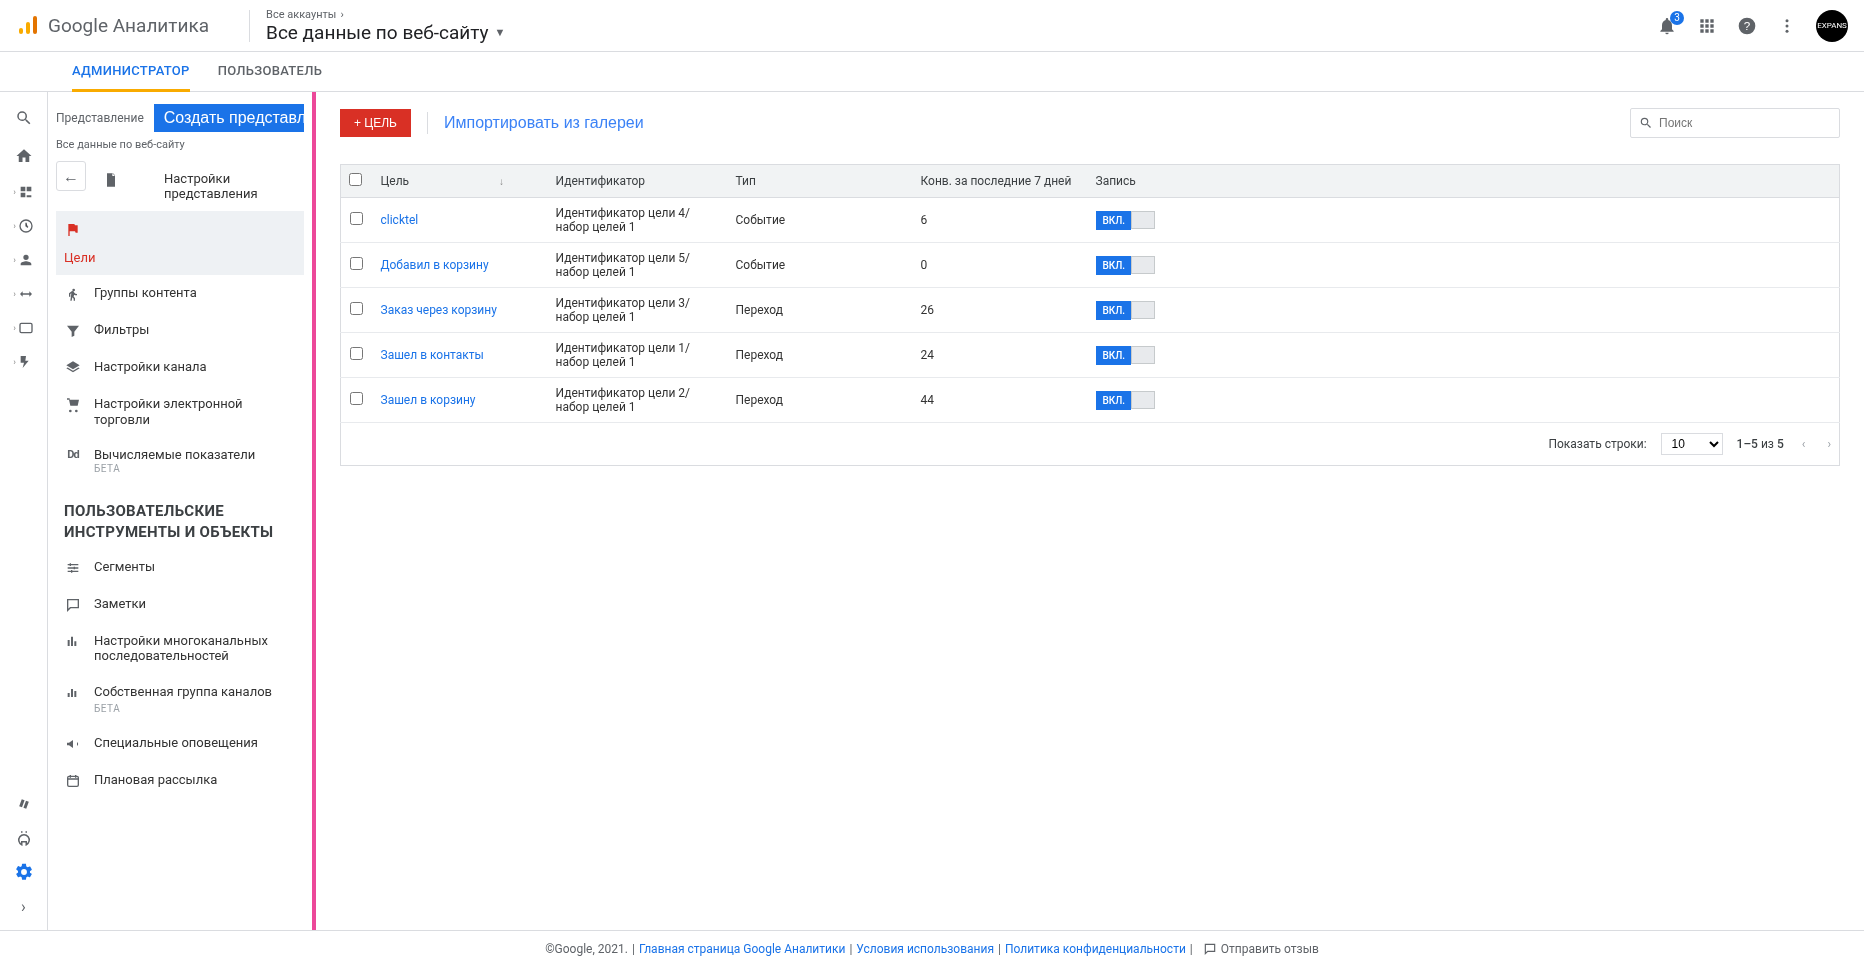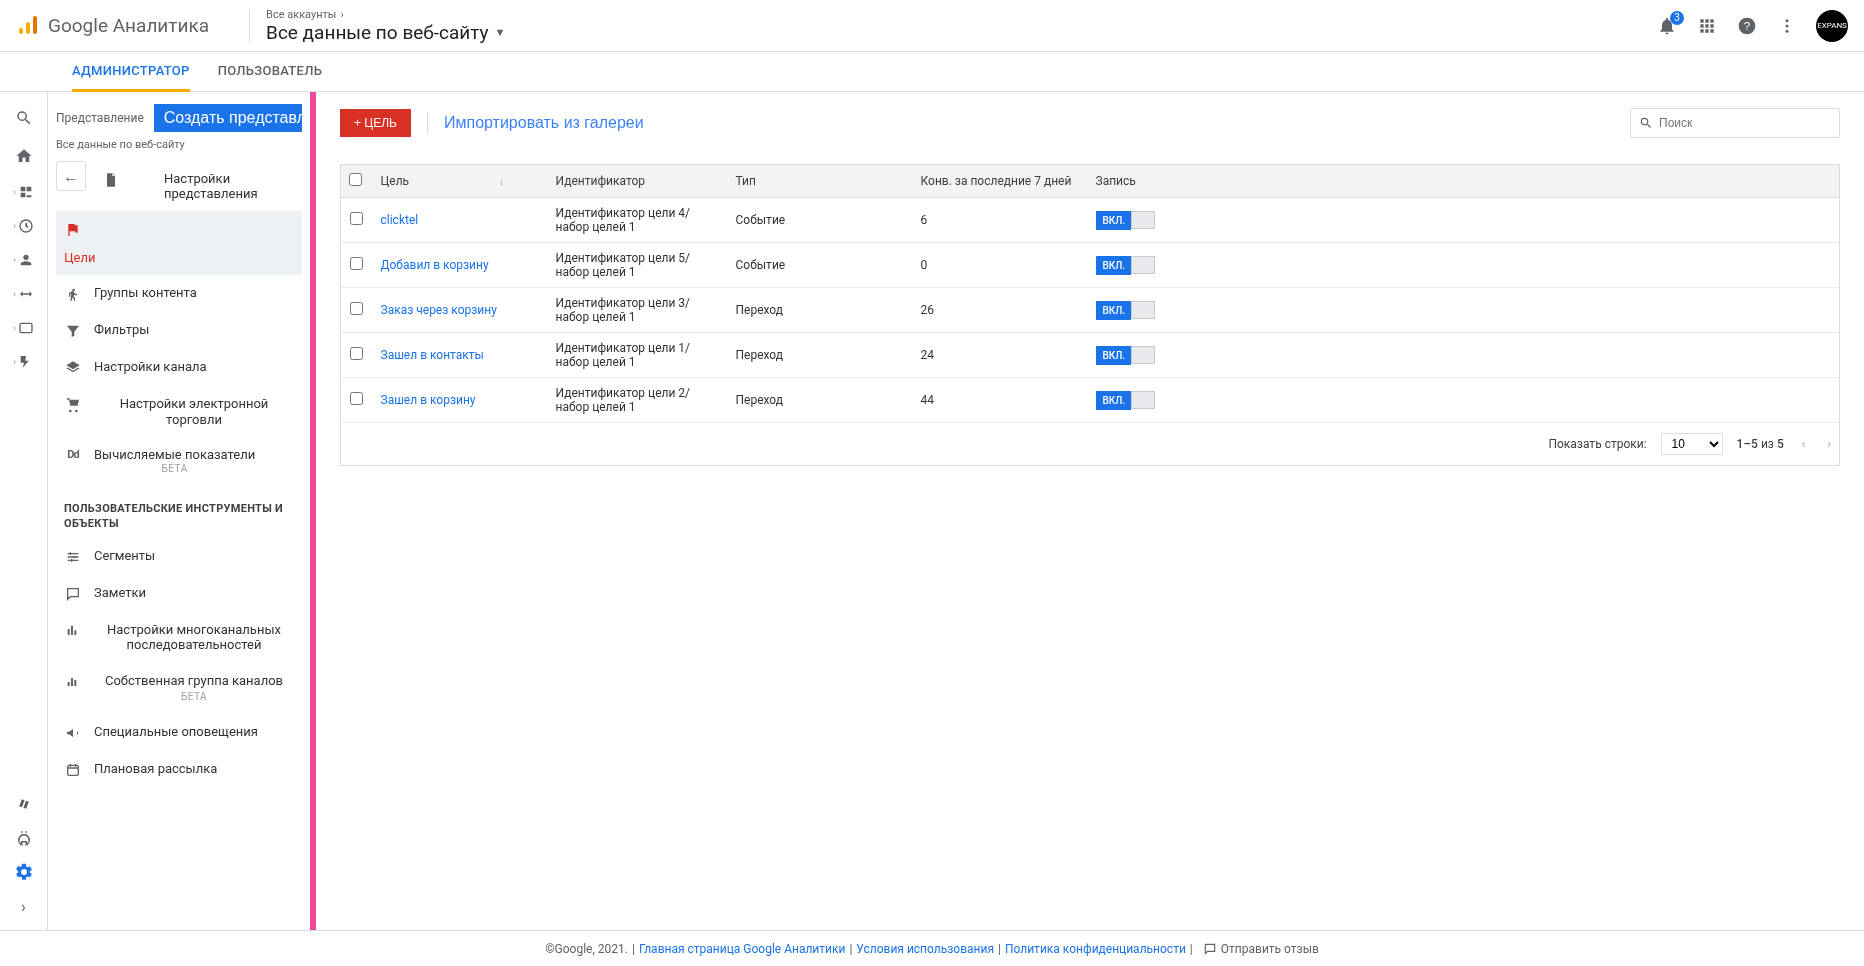--- a/index.html
+++ b/index.html
@@ -29,35 +29,35 @@
 
 .main { display: flex; height: calc(100vh - 52px - 40px - 36px); }
 .left-rail { width: 48px; background: #fff; border-right: 1px solid #dadce0; display: flex; flex-direction: column; align-items: center; padding-top: 16px; gap: 18px; }
 .rail-bottom { margin-top: auto; display: flex; flex-direction: column; align-items: center; gap: 14px; padding-bottom: 14px; }
 .ricon { width: 20px; height: 20px; color: #5f6368; cursor: pointer; display: inline-flex; align-items: center; justify-content: center; }
 .ricon.active { color: #1a73e8; }
 .ricon-row { display: flex; align-items: center; gap: 2px; }
 .lchev { font-size: 9px; color: #888; }
 
 
-.side-panel { width: 268px; background: #fff; border-right: 6px solid #ec4899; padding: 12px 8px 0 8px; overflow-y: auto; }
+.side-panel { width: 268px; background: #fff; border-right: 4px solid #ec4899; padding: 12px 8px 0 8px; overflow-y: auto; }
 .sp-header-row { display: flex; align-items: center; gap: 10px; margin-bottom: 2px; }
 .sp-header-label { font-size: 12px; color: #5f6368; }
 .sp-create-btn { background: #1a73e8; color: #fff; font-size: 16px; font-weight: 500; padding: 5px 10px; border: none; white-space: nowrap; overflow: hidden; }
 .sp-sub { font-size: 11px; color: #5f6368; margin: 6px 0 10px 0; }
 .sp-back-row { display: flex; align-items: center; margin-bottom: 6px; }
 .sp-back { width: 30px; height: 30px; border: 1px solid #dadce0; border-radius: 3px; display: flex; align-items: center; justify-content: center; cursor: pointer; font-size: 16px; color: #5f6368; margin-right: 10px; }
 .sp-item { display: flex; align-items: flex-start; gap: 12px; padding: 10px 8px; font-size: 13px; color: #333; cursor: pointer; }
 .sp-item.current { background: #eef1f4; color: #d93025; flex-direction: column; }
 .sp-item.current .sp-ico { color: #d93025; }
 .sp-ico { width: 18px; flex-shrink: 0; color: #5f6368; display: inline-flex; align-items: center; justify-content: center; margin-top: 1px; }
 .sp-ico.dd { font-size: 11px; font-weight: 700; letter-spacing: -1px; }
-.sp-text-col { display: flex; flex-direction: column; line-height: 1.2; text-align: center; }
+.sp-text-col { display: flex; flex-direction: column; line-height: 1.2; }
 .beta { font-size: 10px; color: #9aa0a6; letter-spacing: .5px; }
-.sp-group-hdr { font-size: 11px; font-weight: 700; color: #3c4043; letter-spacing: .3px; padding: 16px 8px 6px 8px; line-height: 1.4; }
+.sp-group-hdr { font-size: 15px; font-weight: 700; color: #3c4043; letter-spacing: .3px; padding: 16px 8px 6px 8px; line-height: 1.4; }
 
 
 .content { flex: 1; padding: 16px 24px 0 24px; overflow-y: auto; background: #fff; }
 .toolbar { display: flex; align-items: center; gap: 10px; margin-bottom: 26px; }
 .btn-goal { background: #d93025; color: #fff; border: none; font-size: 12px; font-weight: 500; padding: 7px 14px; cursor: pointer; }
 .divider-v2 { width: 1px; height: 22px; background: #dadce0; margin: 0 6px; }
 .btn-import { background: transparent; border: none; font-size: 16px; color: #3b82f6; font-weight: 500; cursor: pointer; }
 .toolbar-spacer { flex: 1; }
 .search-box { display: flex; align-items: center; border: 1px solid #dadce0; border-radius: 2px; height: 30px; width: 210px; padding: 0 8px; color: #5f6368; }
 .search-box input { border: none; outline: none; font-size: 12px; flex: 1; color: #333; margin-left: 6px; }

